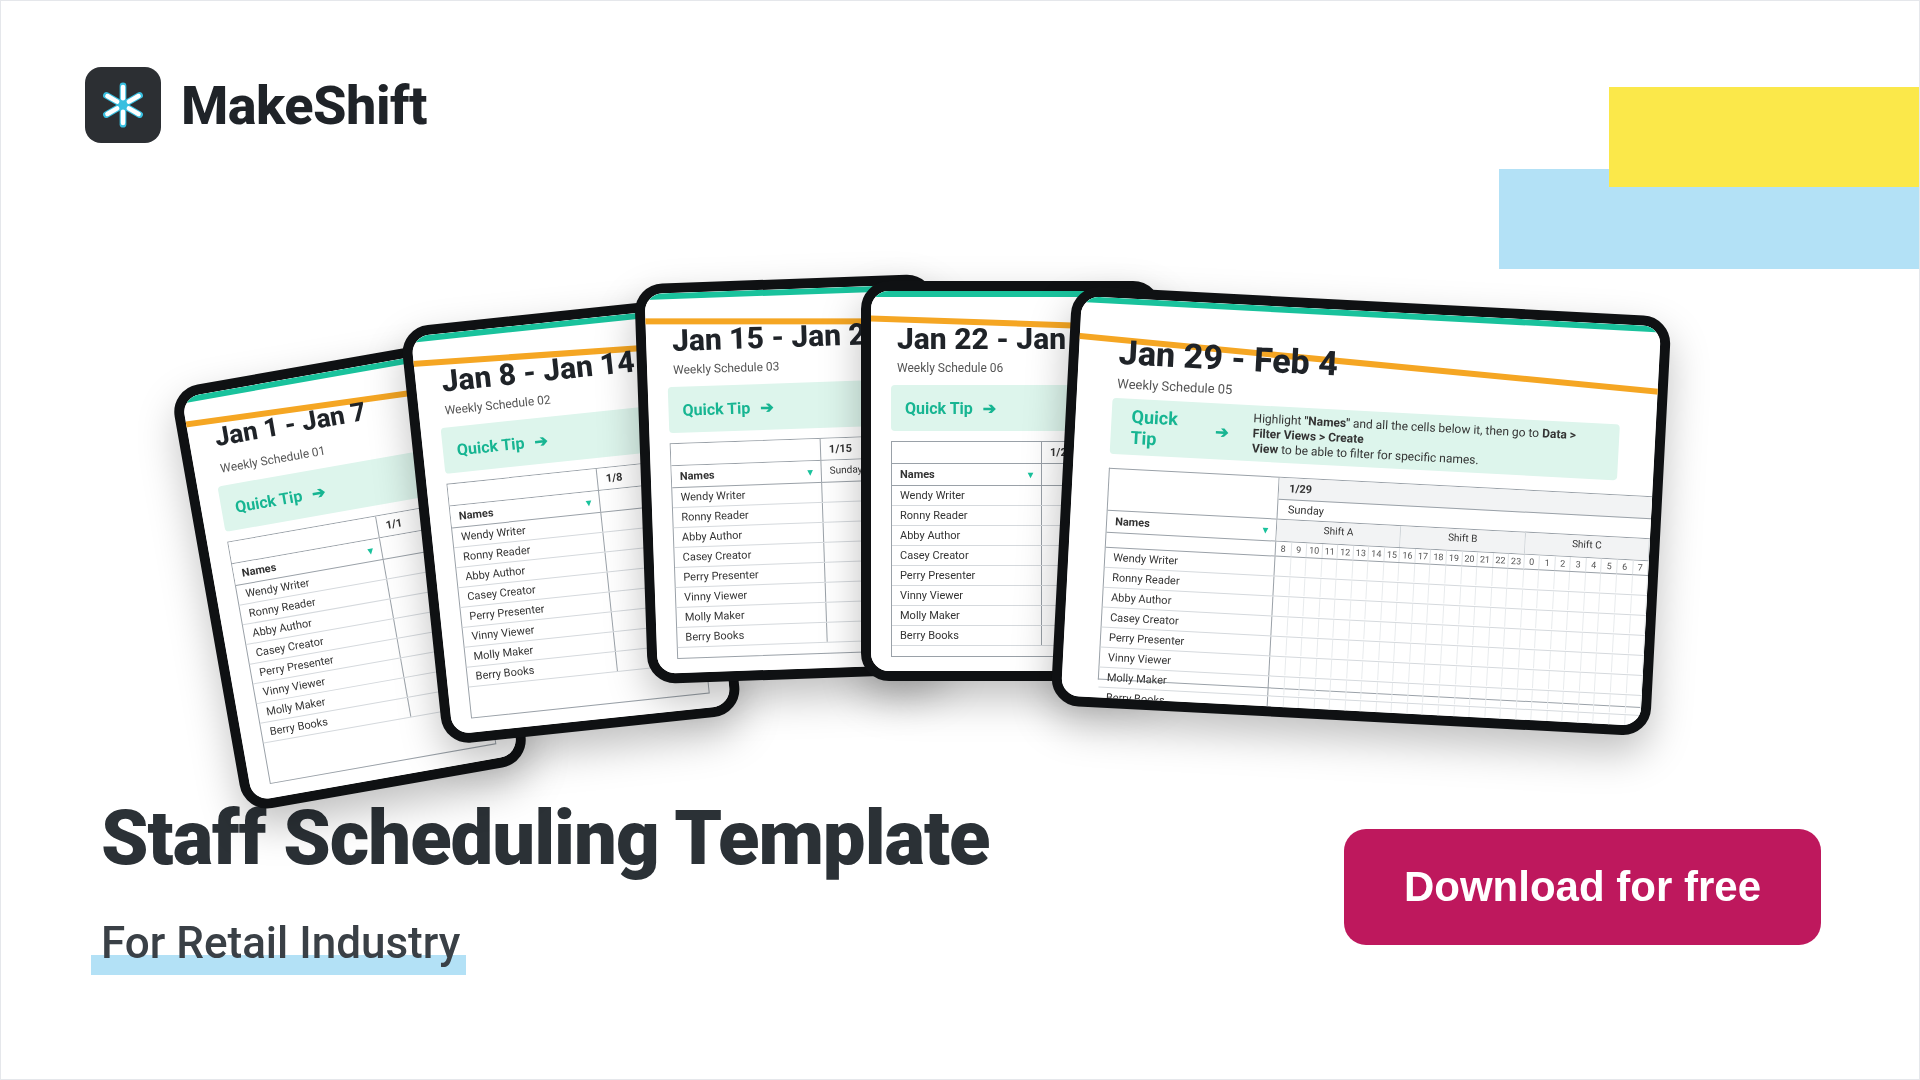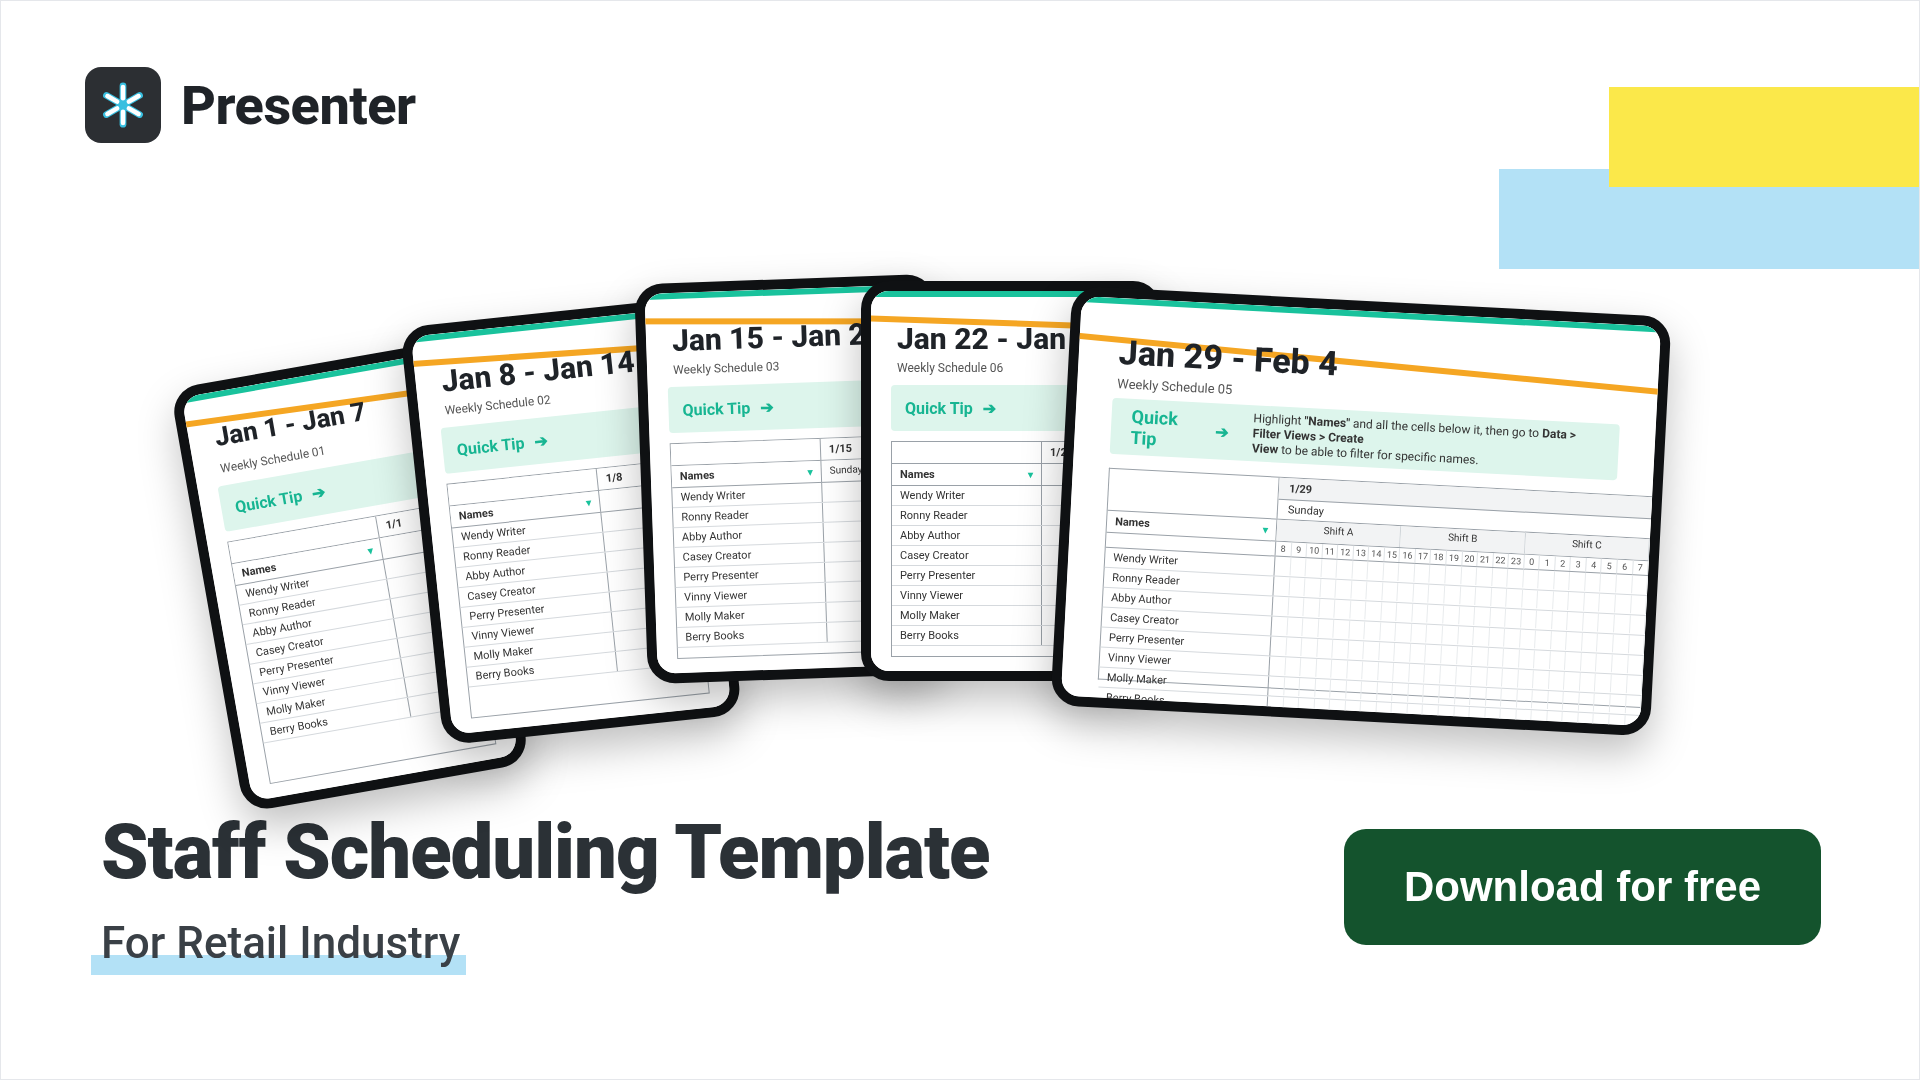--- a/index.html
+++ b/index.html
@@ -12,26 +12,26 @@
 
   
   .logo-wrap { position:absolute; top:66px; left:84px; display:flex; align-items:center; gap:20px; }
   .logo-badge { width:76px; height:76px; border-radius:16px; background:#2c2f33; display:flex; align-items:center; justify-content:center; }
   .logo-badge svg { width:54px; height:54px; }
   .logo-text { font-size:54px; font-weight:800; color:#1f2328; letter-spacing:-0.5px; }
 
   
   .headline { position:absolute; left:100px; bottom:110px; }
   .headline h1 { font-size:76px; font-weight:900; color:#2b3136; letter-spacing:-1px; }
-  .subhead-wrap { margin-top:20px; display:inline-block; position:relative; }
+  .subhead-wrap { margin-top:34px; display:inline-block; position:relative; }
   .subhead-highlight { position:absolute; left:-10px; right:-6px; bottom:-6px; height:20px; background:#b3e1f6; z-index:0; }
   .subhead { position:relative; z-index:1; font-size:44px; font-weight:500; color:#3a4046; }
 
   
-  .cta { position:absolute; right:98px; bottom:134px; background:#14532d; color:#fff; font-size:42px; font-weight:700; padding:34px 60px; border-radius:22px; border:none; cursor:pointer; }
+  .cta { position:absolute; right:98px; bottom:134px; background:#be185d; color:#fff; font-size:42px; font-weight:700; padding:34px 60px; border-radius:22px; border:none; cursor:pointer; }
 
   
   .stage { position:absolute; left:0; right:0; top:140px; height:640px; pointer-events:none; }
 
   .tablet { position:absolute; background:#fff; border:10px solid #0f1113; border-radius:28px; box-shadow:0 18px 40px rgba(0,0,0,0.25); overflow:hidden; }
   .tablet .screen { position:relative; width:100%; height:100%; background:#fff; }
 
   .accent-top { position:absolute; top:0; left:0; right:0; height:6px; background:#19c29c; }
   .accent-diag { position:absolute; top:24px; left:-4%; right:-4%; height:6px; background:#f5a623; transform:rotate(2deg); transform-origin:left center; }
 
@@ -112,21 +112,21 @@
         <g fill="#ffffff">
           <rect x="22" y="6" width="4" height="14" rx="2"></rect>
           <rect x="22" y="28" width="4" height="14" rx="2"></rect>
           <rect x="22" y="6" width="4" height="14" rx="2" transform="rotate(60 24 24)"></rect>
           <rect x="22" y="28" width="4" height="14" rx="2" transform="rotate(60 24 24)"></rect>
           <rect x="22" y="6" width="4" height="14" rx="2" transform="rotate(-60 24 24)"></rect>
           <rect x="22" y="28" width="4" height="14" rx="2" transform="rotate(-60 24 24)"></rect>
         </g>
       </svg>
     </div>
-    <div class="logo-text">Presenter</div>
+    <div class="logo-text">MakeShift</div>
   </div>
 
   <div class="stage">
 
     <div class="tablet t1">
         <div class="screen">
       <div class="accent-top"></div>
       <div class="accent-diag"></div>
       <div class="sheet-title">Jan 1 - Jan 7</div>
       <div class="sheet-sub">Weekly Schedule 01</div>

